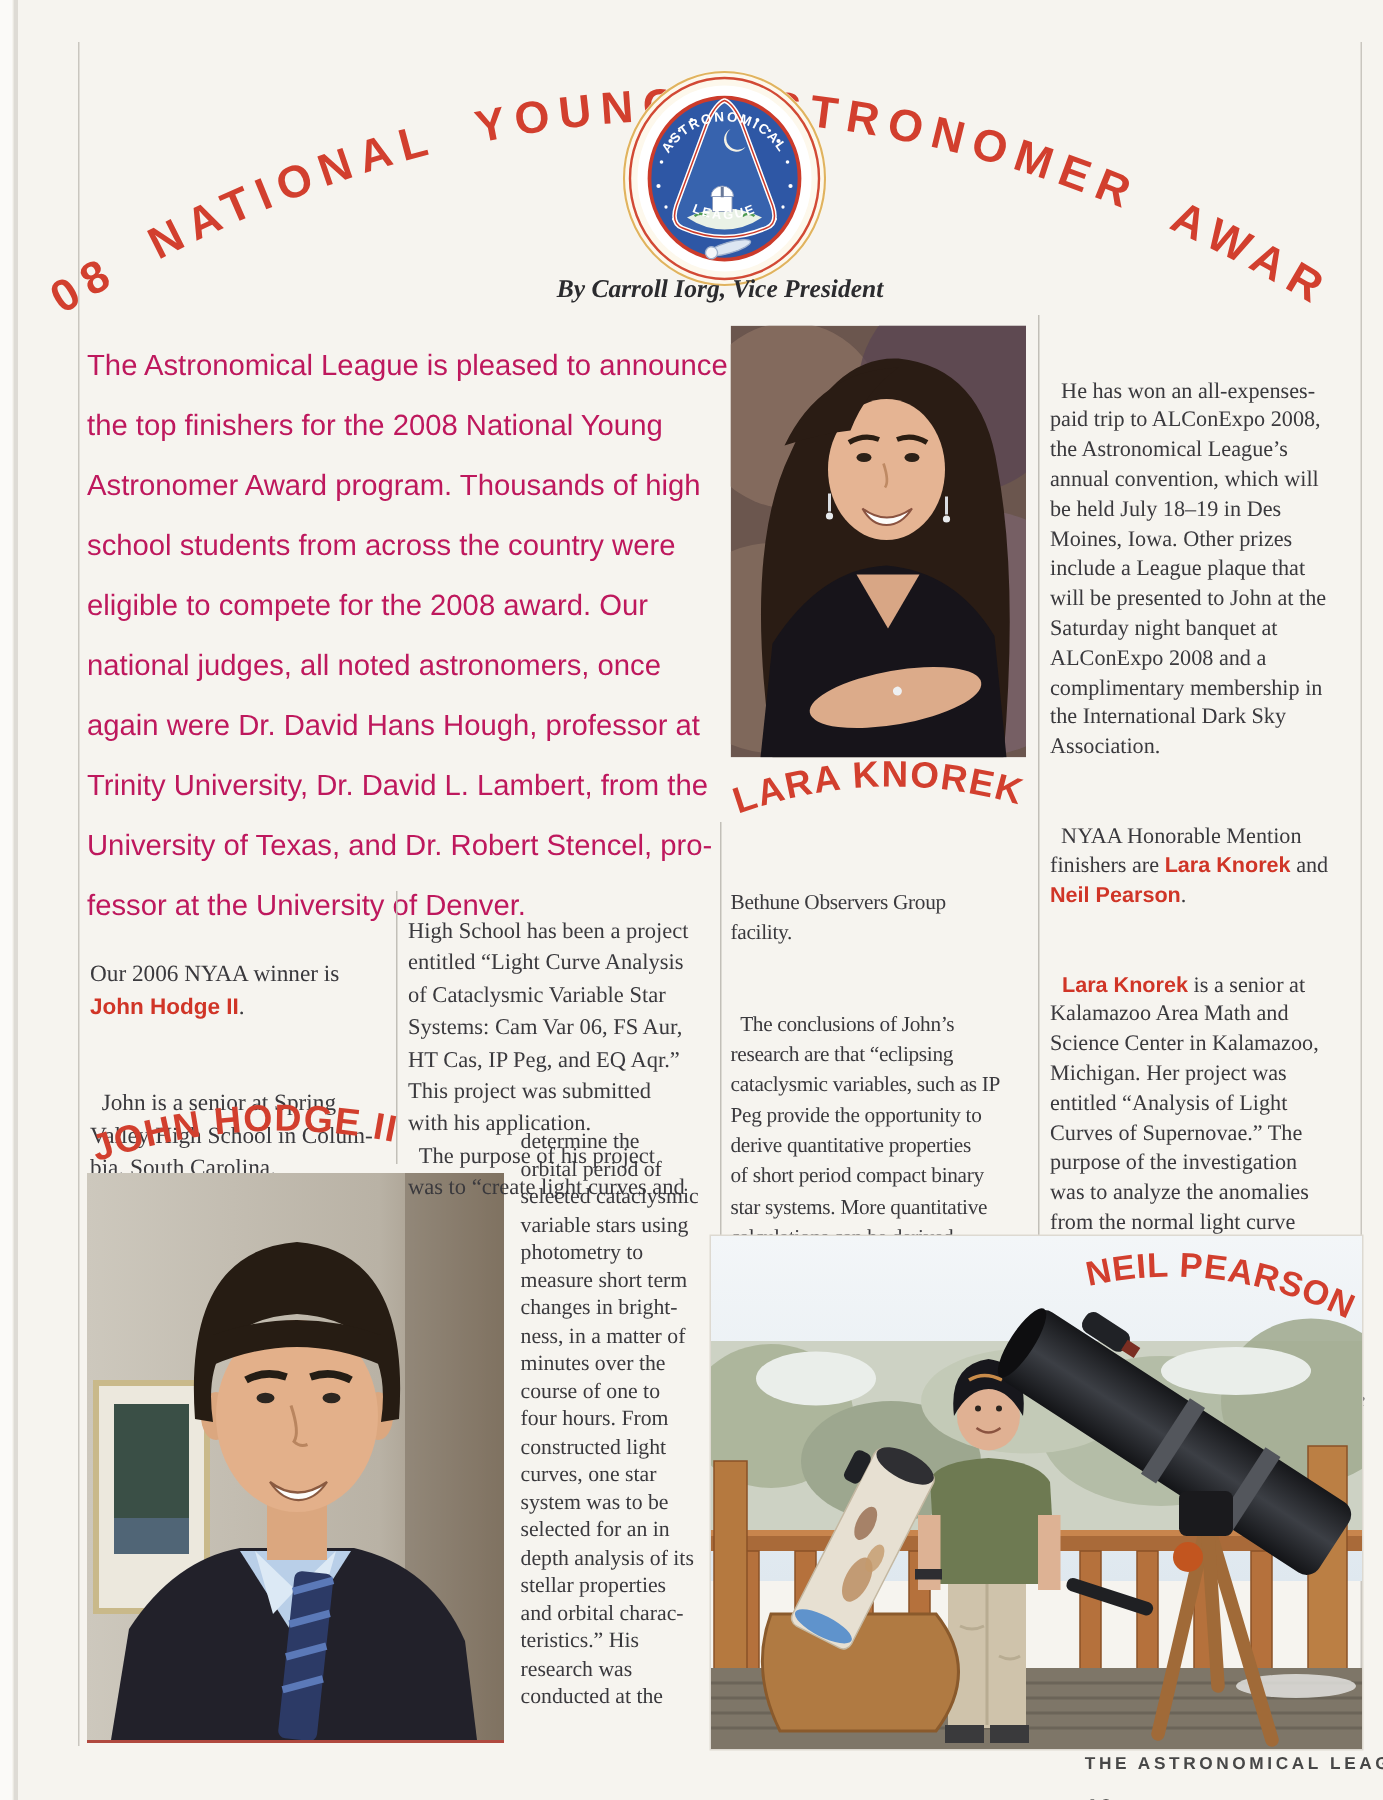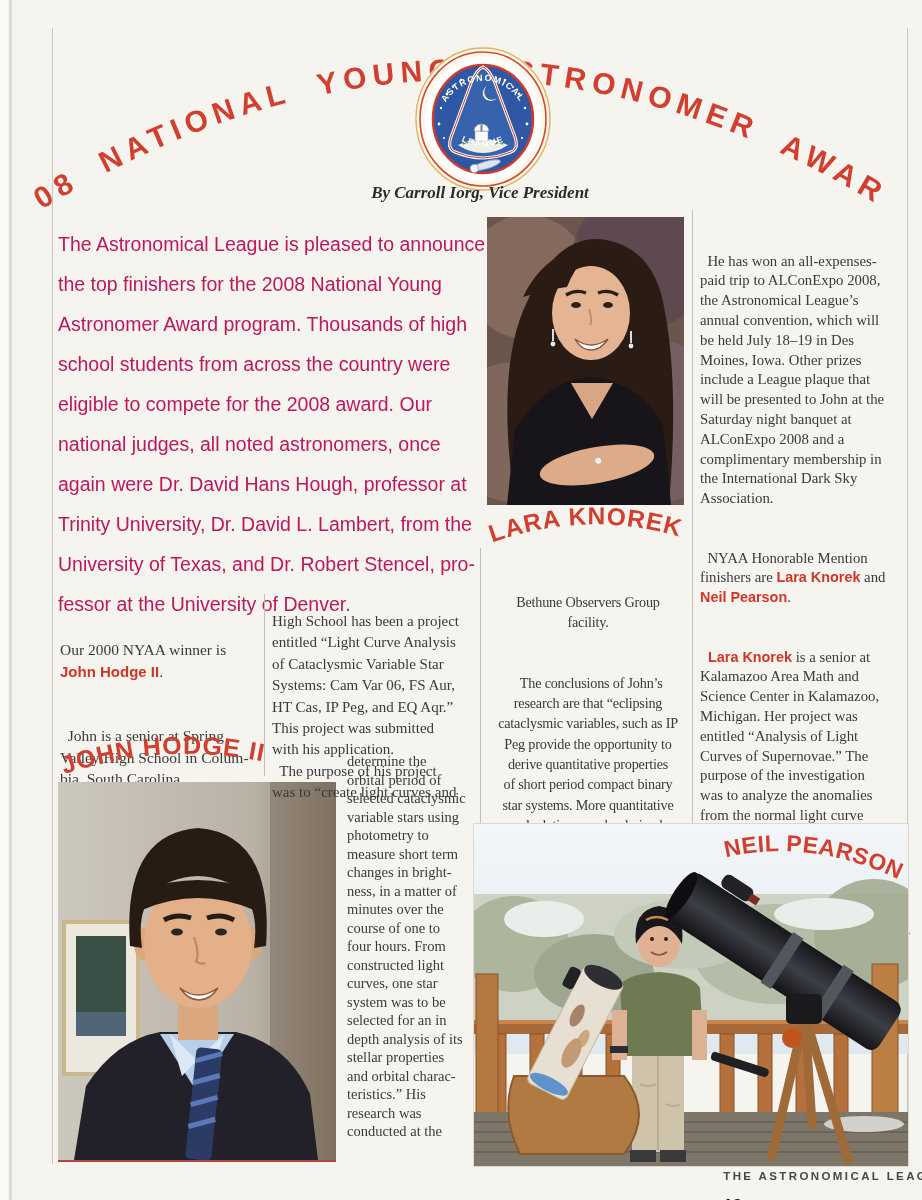--- a/index.html
+++ b/index.html
@@ -107,21 +107,21 @@
 again were Dr. David Hans Hough, professor at
 Trinity University, Dr. David L. Lambert, from the
 University of Texas, and Dr. Robert Stencel, pro-
 fessor at the University of Denver.</div>
 
   <div class="rule-v" style="left:264px;top:594px;height:182px;"></div>
   <div class="rule-v" style="left:480px;top:548px;height:288px;"></div>
   <div class="rule-v" style="left:692px;top:210px;height:626px;"></div>
 
   <div class="textblock" style="left:60px;top:596px;width:205px;font-size:15.5px;line-height:21.5px;">
-    <div><span>Our 2000 NYAA winner is
+    <div><span>Our 2006 NYAA winner is
 </span><span class="name" style="font-size:15px;">John Hodge II</span><span>.</span></div>
     <div>  John is a senior at Spring
 Valley High School in Colum-
 bia, South Carolina.
   Among the research work he
 has done while at Spring Valley</div>
   </div>
 
   <svg style="position:absolute;left:46px;top:734px;" width="236" height="52" viewBox="0 0 236 52">
     <defs>
@@ -228,21 +228,21 @@
 
   <svg style="position:absolute;left:482px;top:504px;" width="210" height="48" viewBox="0 0 210 48">
     <defs>
         <path id="arcLara" d="M 6,40 Q 104,4 202,34" fill="none"></path>
       </defs>
     <text class="arc-head-text" style="font-size:24.5px;letter-spacing:1px;" text-anchor="middle">
       <textPath href="#arcLara" startOffset="50%">LARA KNOREK</textPath>
     </text>
   </svg>
 
-  <div class="textblock" style="left:487px;top:551px;width:202px;font-size:14.2px;line-height:20.3px;letter-spacing:-0.2px;text-align:center;">
+  <div class="textblock" style="left:487px;top:551px;width:202px;font-size:14.2px;line-height:20.3px;letter-spacing:-0.2px;">
     <div>Bethune Observers Group
 facility.</div>
     <div>  The conclusions of John’s
 research are that “eclipsing
 cataclysmic variables, such as IP
 Peg provide the opportunity to
 derive quantitative properties
 of short period compact binary
 star systems. More quantitative
 calculations can be derived

